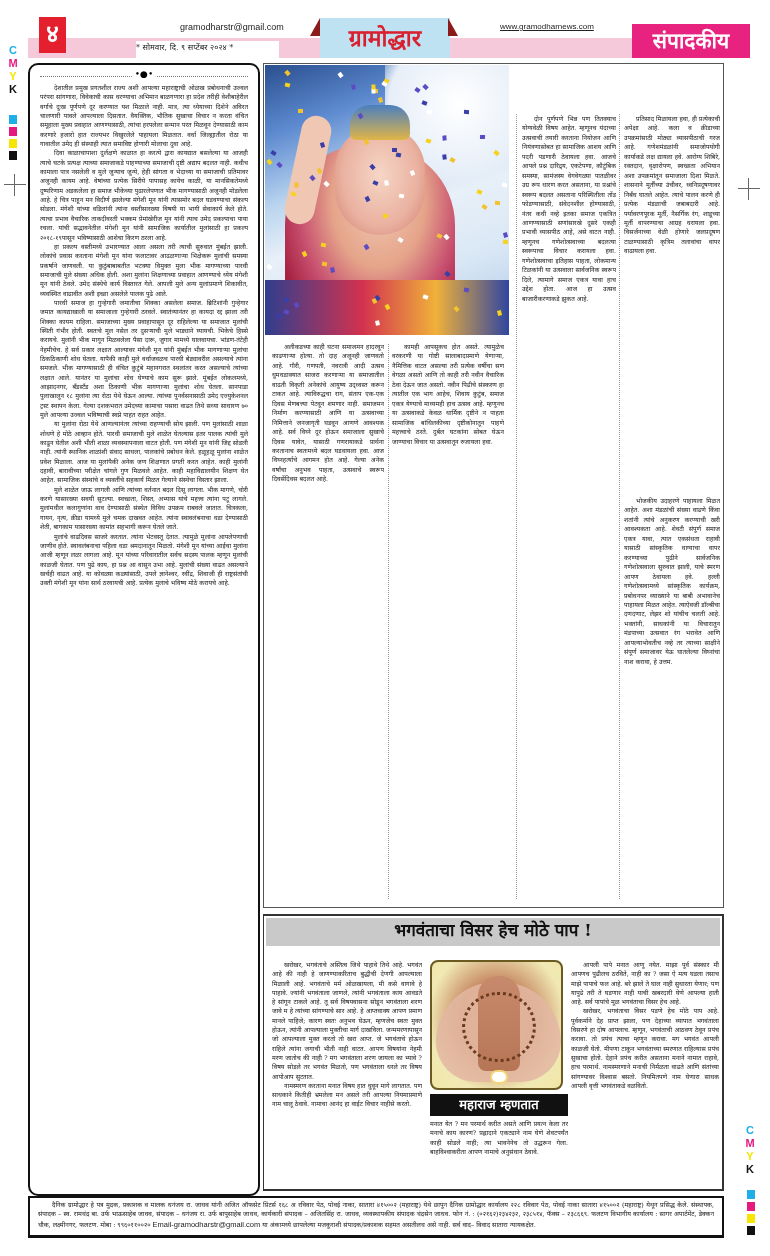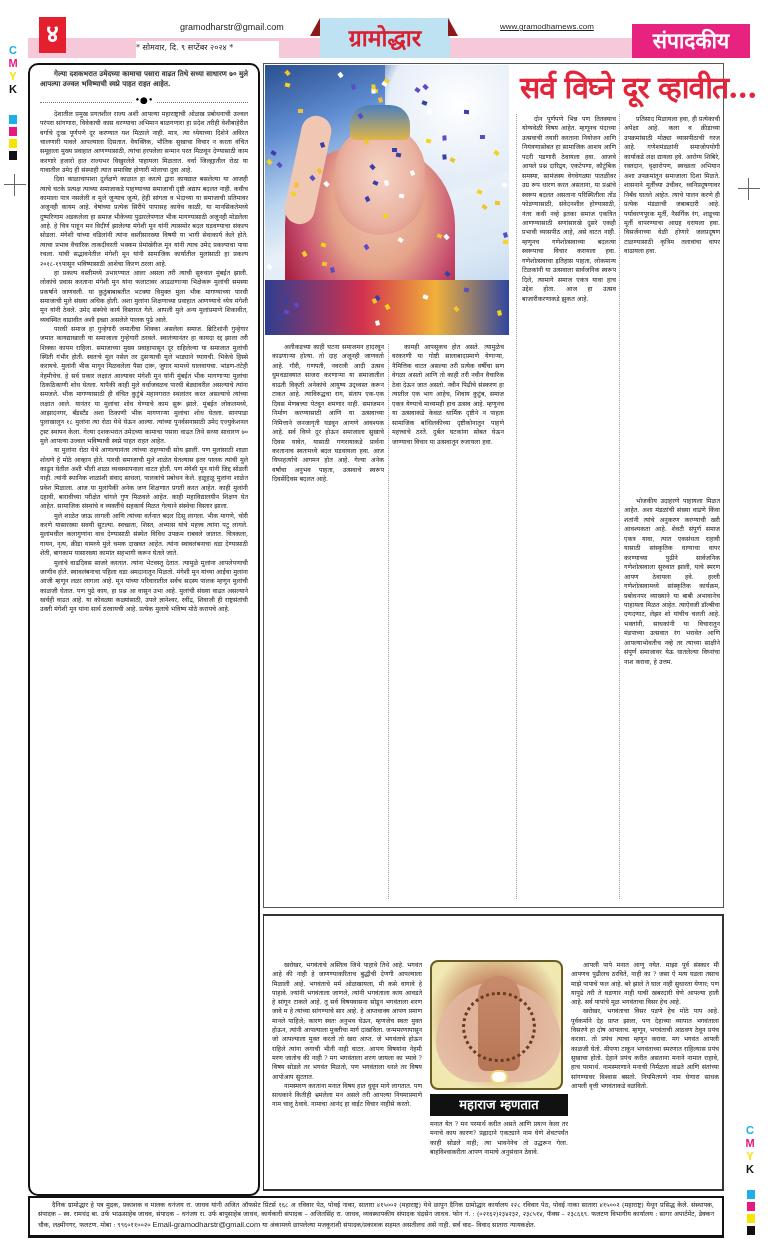--- a/index.html
+++ b/index.html
@@ -110,21 +110,20 @@
   <div class="k">K</div>
 </div>
 <div class="swatches" style="left:747px; top:1190px;">
   <div style="background:#1eaee8"></div>
   <div style="background:#e6197e"></div>
   <div style="background:#f6e500"></div>
   <div style="background:#111"></div>
 </div>
 
 <div class="left-box">
-  <div class="left-intro">गेल्या दशकभरात उमेदच्या कामाचा पसारा वाढत तिथे सध्या साधारण ७० मुले आपल्या उज्वल भविष्याची स्वप्ने पाहत राहत आहेत.</div>
   <div class="divider">
       <span>•●•</span>
     </div>
   <div class="left-body">
     <p>देशातील प्रमुख प्रगतशील राज्य अशी आपल्या महाराष्ट्राची ओळख प्रबोधनाची उज्वल परंपरा सांगणारा, विवेकाची कास धरण्याचा अभिमान बाळगणारा हा प्रदेश तरीही वेशीबाहेरील वर्गाचे दुःख पूर्णपणे दूर करण्यात यश मिळाले नाही. मात्र, त्या ध्येयाच्या दिशेने अविरत चालणारी पावले आपल्याला दिसतात. वैयक्तिक, भौतिक सुखाचा विचार न करता वंचित समूहाला मुख्य प्रवाहात आणण्यासाठी, त्यांचा हरपलेला सन्मान परत मिळवून देण्यासाठी काम करणारे हजारो हात राज्यभर विखुरलेले पाहायला मिळतात. वर्धा जिल्ह्यातील रोठा या गावातील उमेद ही संस्थाही त्यात समाविष्ट होणारी मोलाचा दुवा आहे.</p>
     <p>दिवा काळाचापाशा दुर्लक्षणे काळात हा करत्ये द्वारा कायद्यात बसलेल्या या आजही त्याचे चटके प्रत्यक्ष त्याच्या समाजाकडे पाहण्याच्या समाजाची दृष्टी अद्याप बदलत नाही. कधीच कामाला पात्र नसलेली व मुले जुन्याच जुन्ये, हेही सांगता व भेदाच्या या समाजाची प्रतिमावर अजूनही कायम आहे. वेषांच्या प्रत्येक सिरीये पापासह कायेच काळी, या मानसिकतेमध्ये दुष्परिणाम अडकलेला हा समाज भीकेच्या पुढारलेपणात भीक मागण्यासाठी अजूनही मोडलेला आहे. हे चित्र पाहून मन विदीर्ण झालेल्या मंगेशी मून यांनी त्यासमोर बदल घडवण्याचा संकल्प सोडला. मंगेशी यांच्या वडिलांनी त्यांना वस्तीसारख्या विषयी या भागी सेवाकार्य केले होते. त्याचा प्रभाव वैचारिक ताकदीवरती भक्कम प्रेमांखेरीज मून यांनी त्याच उमेद प्रकल्पाचा पाया रचला. यांची सद्भावनेतील मंगेशी मून यांनी सामाजिक कार्यातील मुलांसाठी हा प्रकल्प २०१८-१९पासून भविष्यासाठी आशेचा किरण ठरला आहे.</p>
     <p>हा प्रकल्प वस्तीमध्ये उभारण्यात आला असला तरी त्याची सुरुवात मुंबईत झाली. लोकांचे प्रवास करताना मंगेशी मून यांना फलाटावर आढळणाऱ्या भिक्षेकरू मुलांची समस्या प्रकर्षाने जाणवली. या कुठुंबाबाबतीत भटक्या विमुक्त मुला भीक मागण्याच्या पारधी समाजाची मुले संख्या अधिक होती. अशा मुलांना शिक्षणाच्या प्रवाहात आणण्याचे ध्येय मंगेशी मून यांनी ठेवले. उमेद संस्थेचे कार्य विस्तारत गेले. आपली मुले अन्य मुलांप्रमाणे शिकावीत, व्यवस्थित वाढावीत अशी इच्छा असलेले पालक पुढे आले.</p>
     <p>पारधी समाज हा गुन्हेगारी जमातीचा शिक्का असलेला समाज. ब्रिटिशांनी गुन्हेगार जमात कायद्याखाली या समाजाला गुन्हेगारी ठरवले. स्वातंत्र्यानंतर हा कायदा रद्द झाला तरी शिक्का कायम राहिला. समाजाच्या मुख्य प्रवाहापासून दूर राहिलेल्या या समाजात मुलांची स्थिती गंभीर होती. स्वतःचे मूल नसेल तर दुसऱ्याची मुले भाड्याने घ्यायची. भिकेचे हिस्से करायचे. मुलांनी भीक मागून मिळवलेला पैसा दारू, जुगार मामध्ये घालवायचा. भांडण-तंटेही नेहमीचेच. हे सर्व प्रकार लक्षात आल्यावर मंगेशी मून यांनी मुंबईत भीक मागणाऱ्या मुलांचा ठिकठिकाणी शोध घेतला. यापैकी काही मुले वर्धाजवळच पारधी बेड्यावरील असल्याचे त्यांना समजले. भीक मागण्यासाठी ही वंचित कुटुंबे महानगरात स्थलांतर करत असल्याचे त्यांच्या लक्षात आले. यानंतर या मुलांचा शोध घेण्याचे काम सुरू झाले. मुंबईत लोकलमध्ये, आझादनगर, बँडस्टँड अशा ठिकाणी भीक मागणाऱ्या मुलांचा शोध घेतला. सानपाडा पुलाखालून १८ मुलांना त्या रोठा येथे घेऊन आल्या. त्यांच्या पुनर्वसनासाठी उमेद एज्युकेशनल ट्रस्ट स्थापन केला. गेल्या दशकभरात उमेदच्या कामाचा पसारा वाढत तिथे सध्या साधारण ७० मुले आपल्या उज्वल भविष्याची स्वप्ने पाहत राहत आहेत.</p>
     <p>या मुलांना रोठा येथे आणल्यानंतर त्यांच्या राहण्याची सोय झाली. पण मुलांसाठी शाळा शोधणे हे मोठे आव्हान होते. पारधी समाजाची मुले शाळेत घेतल्यास इतर पालक त्यांची मुले काढून घेतील अशी भीती शाळा व्यवस्थापनाला वाटत होती. पण मंगेशी मून यांनी जिद्द सोडली नाही. त्यांनी स्थानिक शाळांशी संवाद साधला, पालकांचे प्रबोधन केले. हळूहळू मुलांना शाळेत प्रवेश मिळाला. आज या मुलांपैकी अनेक जण शिक्षणात प्रगती करत आहेत. काही मुलांनी दहावी, बारावीच्या परीक्षेत चांगले गुण मिळवले आहेत. काही महाविद्यालयीन शिक्षण घेत आहेत. सामाजिक संस्थांचे व व्यक्तींचे सहकार्य मिळत गेल्याने संस्थेचा विस्तार झाला.</p>
     <p>मुले शाळेत जाऊ लागली आणि त्यांच्या वर्तनात बदल दिसू लागला. भीक मागणे, चोरी करणे यासारख्या सवयी सुटल्या. स्वच्छता, शिस्त, अभ्यास यांचे महत्त्व त्यांना पटू लागले. मुलांमधील कलागुणांना वाव देण्यासाठी संस्थेत विविध उपक्रम राबवले जातात. चित्रकला, गायन, नृत्य, क्रीडा यामध्ये मुले चमक दाखवत आहेत. त्यांना स्वावलंबनाचा धडा देण्यासाठी शेती, बागकाम यासारख्या कामांत सहभागी करून घेतले जाते.</p>
@@ -206,21 +205,20 @@
         <div class="petal" style="left: 180.15px; top: 207.341px; background: rgb(58, 63, 168); transform: rotate(45deg);"></div>
         <div class="petal" style="left: 106.561px; top: 233.845px; background: rgb(242, 194, 48); transform: rotate(64deg);"></div>
         <div class="petal" style="left: 12.4156px; top: 97.7903px; background: rgb(91, 75, 196); transform: rotate(42deg);"></div>
         <div class="petal" style="left: 237.715px; top: 174.595px; background: rgb(245, 210, 30); transform: rotate(13deg);"></div>
         <div class="petal" style="left: 162.459px; top: 44.6744px; background: rgb(255, 255, 255); transform: rotate(18deg);"></div>
         <div class="petal" style="left: 126.647px; top: 83.4464px; background: rgb(58, 63, 168); transform: rotate(1deg);"></div>
         <div class="petal" style="left: 230.28px; top: 136.327px; background: rgb(242, 194, 48); transform: rotate(3deg);"></div>
         <div class="petal" style="left: 93.357px; top: 48.7333px; background: rgb(91, 75, 196); transform: rotate(59deg);"></div>
       </div>
   </div>
-  <div class="headline">सर्व विघ्ने दूर व्हावीत...</div>
 
   <div class="col-rule" style="left:124px; top:280px; height:555px;"></div>
   <div class="col-rule" style="left:252px; top:50px; height:785px;"></div>
   <div class="col-rule" style="left:355px; top:50px; height:785px;"></div>
 
   <div class="cols col-a">
       <p>अलीकडच्या काही घटना समाजमन हादरवून काढणाऱ्या होत्या. तो दाह अजूनही जाणवतो आहे. गौरी, गणपती, नवरात्री आदी उत्सव धुमधडाक्यात साजरा करणाऱ्या या समाजातील वाढती विकृती अनेकांचे आयुष्य उद्ध्वस्त करून टाकत आहे. त्याविरुद्धचा राग, संताप एक-एक दिवस मेणबत्त्या पेटवून शमणार नाही. समाजमन निर्माण करण्यासाठी आणि या उत्सवाच्या निमित्ताने जनजागृती घडवून आणणे आवश्यक आहे. सर्व विघ्ने दूर होऊन समाजाला सुखाचे दिवस यावेत, यासाठी गणरायाकडे प्रार्थना करतानाच स्वतःमध्ये बदल घडवायला हवा. आज विघ्नहर्त्याचे आगमन होत आहे. गेल्या अनेक वर्षांचा अनुभव पाहता, उत्सवाचे स्वरूप दिवसेंदिवस बदलत आहे.</p>
     </div>
   <div class="cols col-b">
       <p>कामही आपसूकच होत असते. त्यामुळेच वरकरणी या गोष्टी सालाबादप्रमाणे येणाऱ्या, नैमित्तिक वाटत असल्या तरी प्रत्येक वर्षीचा सण वेगळा असतो आणि तो काही तरी नवीन वैचारिक ठेवा देऊन जात असतो. नवीन पिढीचे संस्करण हा त्यातील एक भाग आहेच, शिवाय कुटुंब, समाज एकत्र येण्याचे माध्यमही हाच उत्सव आहे. म्हणूनच या उत्सवाकडे केवळ धार्मिक दृष्टीने न पाहता सामाजिक बांधिलकीच्या दृष्टीकोनातून पाहणे महत्त्वाचे ठरते. दुर्बल घटकांना सोबत घेऊन जाण्याचा विचार या उत्सवातून रुजायला हवा.</p>
@@ -230,20 +228,21 @@
     </div>
   <div class="cols" style="left:360px; top:50px; width:96px; height:380px; overflow:hidden;">
       <p>प्रतिसाद मिळायला हवा, ही प्रत्येकाची अपेक्षा आहे. कला व क्रीडाच्या उपक्रमांसाठी मोठ्या व्यासपीठाची गरज आहे. गणेशमंडळांनी समाजोपयोगी कार्याकडे लक्ष द्यायला हवे. आरोग्य शिबिरे, रक्तदान, वृक्षारोपण, स्वच्छता अभियान अशा उपक्रमांतून समाजाला दिशा मिळते. शासनाने मूर्तींच्या उंचीवर, ध्वनिप्रदूषणावर निर्बंध घातले आहेत. त्याचे पालन करणे ही प्रत्येक मंडळाची जबाबदारी आहे. पर्यावरणपूरक मूर्ती, नैसर्गिक रंग, शाडूच्या मूर्ती वापरण्याचा आग्रह धरायला हवा. विसर्जनाच्या वेळी होणारे जलप्रदूषण टाळण्यासाठी कृत्रिम तलावांचा वापर वाढायला हवा.</p>
     </div>
   <div class="cols" style="left:360px; top:432px; width:96px; height:405px; overflow:hidden;">
       <p>भोजकीय उदाहरणे पाहायला मिळत आहेत. अशा मंडळांची संख्या वाढणे किंवा शतांनी त्यांचे अनुकरण करण्याची खरी आवश्यकता आहे. शेवटी संपूर्ण समाज एकत्र यावा, त्यात एकसंधता राहावी यासाठी सांस्कृतिक धाग्याचा वापर करण्याच्या पुढीने सार्वजनिक गणेशोत्सवाला सुरुवात झाली, याचे स्मरण आपण ठेवायला हवे. हल्ली गणेशोत्सवामध्ये सांस्कृतिक कार्यक्रम, प्रबोधनपर व्याख्याने या बाबी अभावानेच पाहायला मिळत आहेत. त्याऐवजी डॉल्बीचा दणदणाट, लेझर शो यांचीच चलती आहे. भक्तांनी, साधकांनी या विचारातून मंडपाच्या उत्सवात रंग भरावेत आणि आपल्याभोवतीच नव्हे तर त्याच्या साक्षीने संपूर्ण समाजावर येऊ घातलेल्या विघ्नांचा नाश करावा, हे उत्तम.</p>
     </div>
 </div>
 
 <div class="btm-box">
+  <div class="btm-title">भगवंताचा विसर हेच मोठे पाप !</div>
   <div class="btm-col1">
     <p>खरोखर, भगवंताचे अस्तित्व जिथे पाहावे तिथे आहे. भगवंत आहे की नाही हे जाणण्याकरिताच बुद्धीची देणगी आपल्याला मिळाली आहे. भगवंताचे मर्म ओळखायला, मी कसे वागावे हे पाहावे. ज्यांनी भगवंताला जाणले, त्यांनी भगवंताला काय आवडते हे सांगून टाकले आहे. तू सर्व विषयवासना सोडून भगवंताला शरण जावे म हे त्यांच्या सांगण्याचे सार आहे. हे आप्तवाक्य आपण प्रमाण मानले पाहिजे; कारण स्वतः अनुभव घेऊन, म्हणजेच स्वतः मुक्त होऊन, त्यांनी आपल्याला मुक्तीचा मार्ग दाखविला. जन्ममरणापासून जो आपल्याला मुक्त करतो तो खरा आप्त. जे भगवंताचे होऊन राहिले त्यांना जगाची भीती नाही वाटत. आपण विषयांना नेहमी मरण जातोच की नाही ? मग भगवंताला शरण जायला का भ्यावे ? विषय सोडले तर भगवंत मिळतो, पण भगवंताला धरले तर विषय आपोआप सुटतात.</p>
     <p>नामस्मरण करताना मनात विषय हात धुवून मागे लागतात. पण साधकाने कितीही भ्रमलेला मन असले तरी आपल्या नियमाप्रमाणे नाम चालू ठेवावे. नामाचा आनंद हा वाईट विचार नाहीसे करतो.</p>
   </div>
   <div class="portrait">
     <div class="hand"></div>
     <div class="figure"></div>
     <div class="beads"></div>
     <div class="flower"></div>
   </div>

